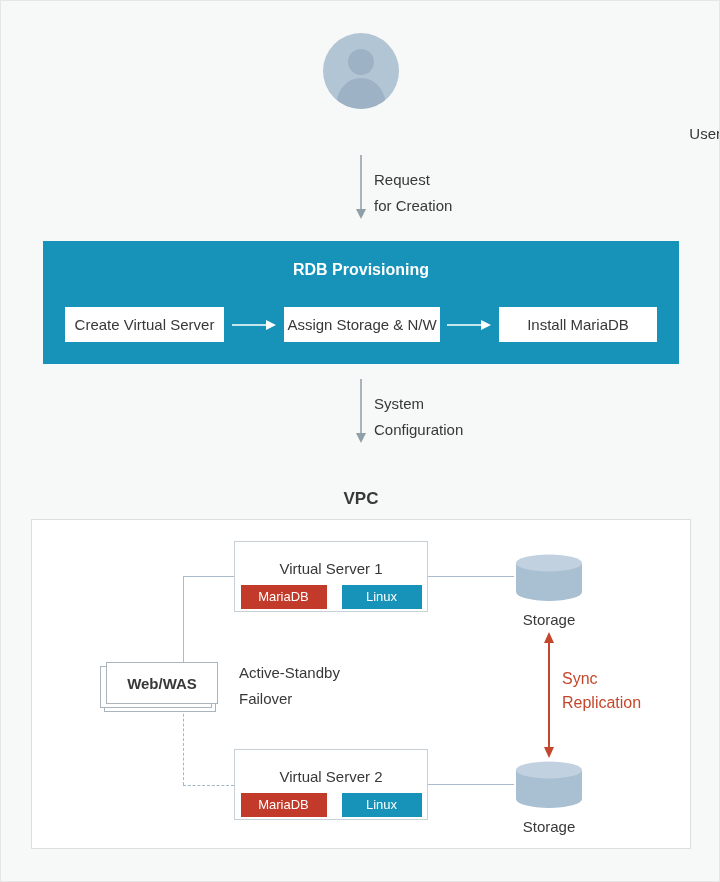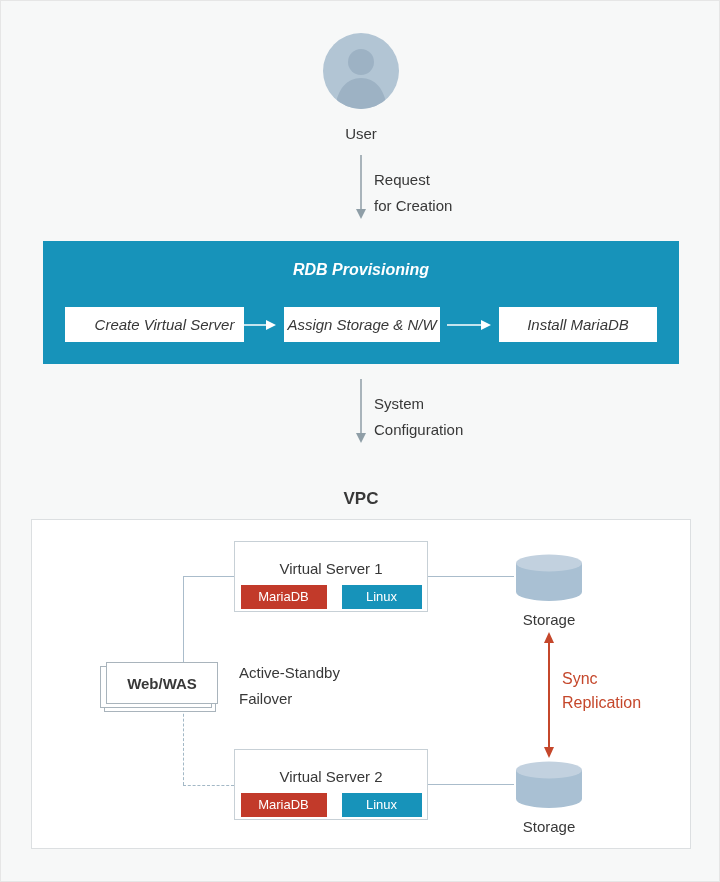--- a/index.html
+++ b/index.html
@@ -3,30 +3,30 @@
 <meta charset="utf-8">
 <style>
   html,body { margin:0; padding:0; background:#f7f8f8; }
   body { font-family:"Liberation Sans", sans-serif; color:#383838; }
   .canvas { position:relative; width:718px; height:880px; background:#f7f8f8; border:1px solid #e6e6e6; overflow:hidden; }
   .abs { position:absolute; }
   .center-text { position:absolute; left:0; width:720px; text-align:center; }
 
   
   .avatar { position:absolute; left:322px; top:32px; width:76px; height:76px; }
-  .user-label { top:124px; font-size:15px; }
+  .user-label { top:124px; font-size:15px;text-align:right; }
 
   
   .arrow-label { position:absolute; font-size:15px; line-height:26px; }
 
   
-  .rdb-panel { position:absolute; left:42px; top:240px; width:636px; height:123px; background:#1793ba;font-style:italic; }
+  .rdb-panel { position:absolute; left:42px; top:240px; width:636px; height:123px; background:#1793ba; }
   .rdb-title { position:absolute; top:20px; left:0; width:100%; text-align:center; color:#fff; font-size:16px; font-weight:bold; }
   .step { position:absolute; top:66px; height:35px; line-height:35px; background:#fff; text-align:center; font-size:15px; white-space:nowrap; }
-  .step1 { left:22px; width:159px;padding-left:20px; }
+  .step1 { left:22px; width:159px; }
   .step2 { left:241px; width:156px; }
   .step3 { left:456px; width:158px; }
   .h-arrow { position:absolute; top:78px; }
 
   
   .vpc-title { top:488px; font-size:17px; font-weight:bold; }
   .vpc-box { position:absolute; left:30px; top:518px; width:658px; height:328px; background:#fff; border:1px solid #dcdfe1; }
 
   .server { position:absolute; width:192px; height:69px; background:#fff; border:1px solid #c7d0d6; }
   .server-title { margin-top:18px; text-align:center; font-size:15px; }

